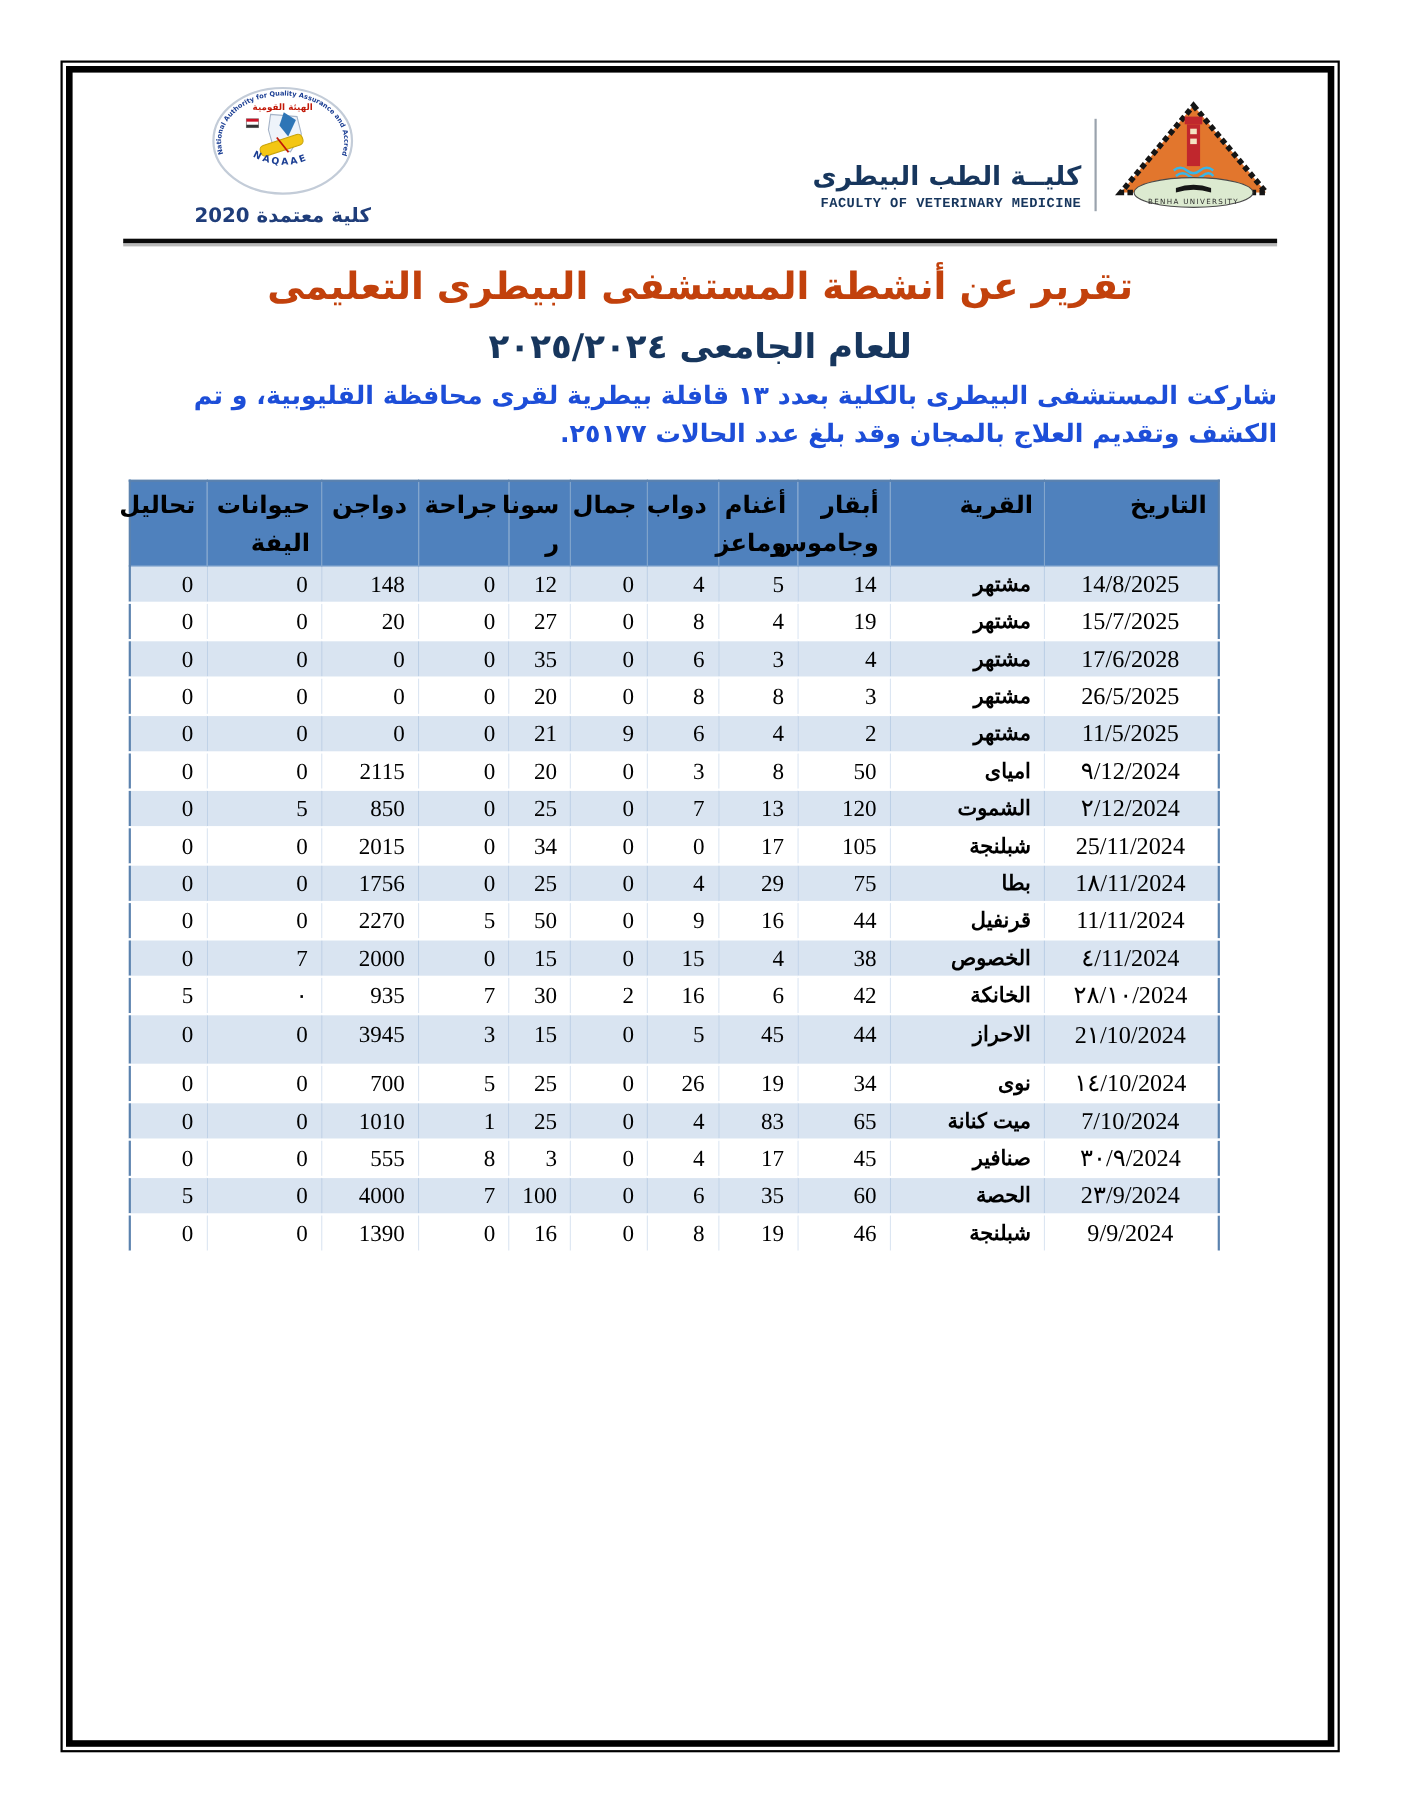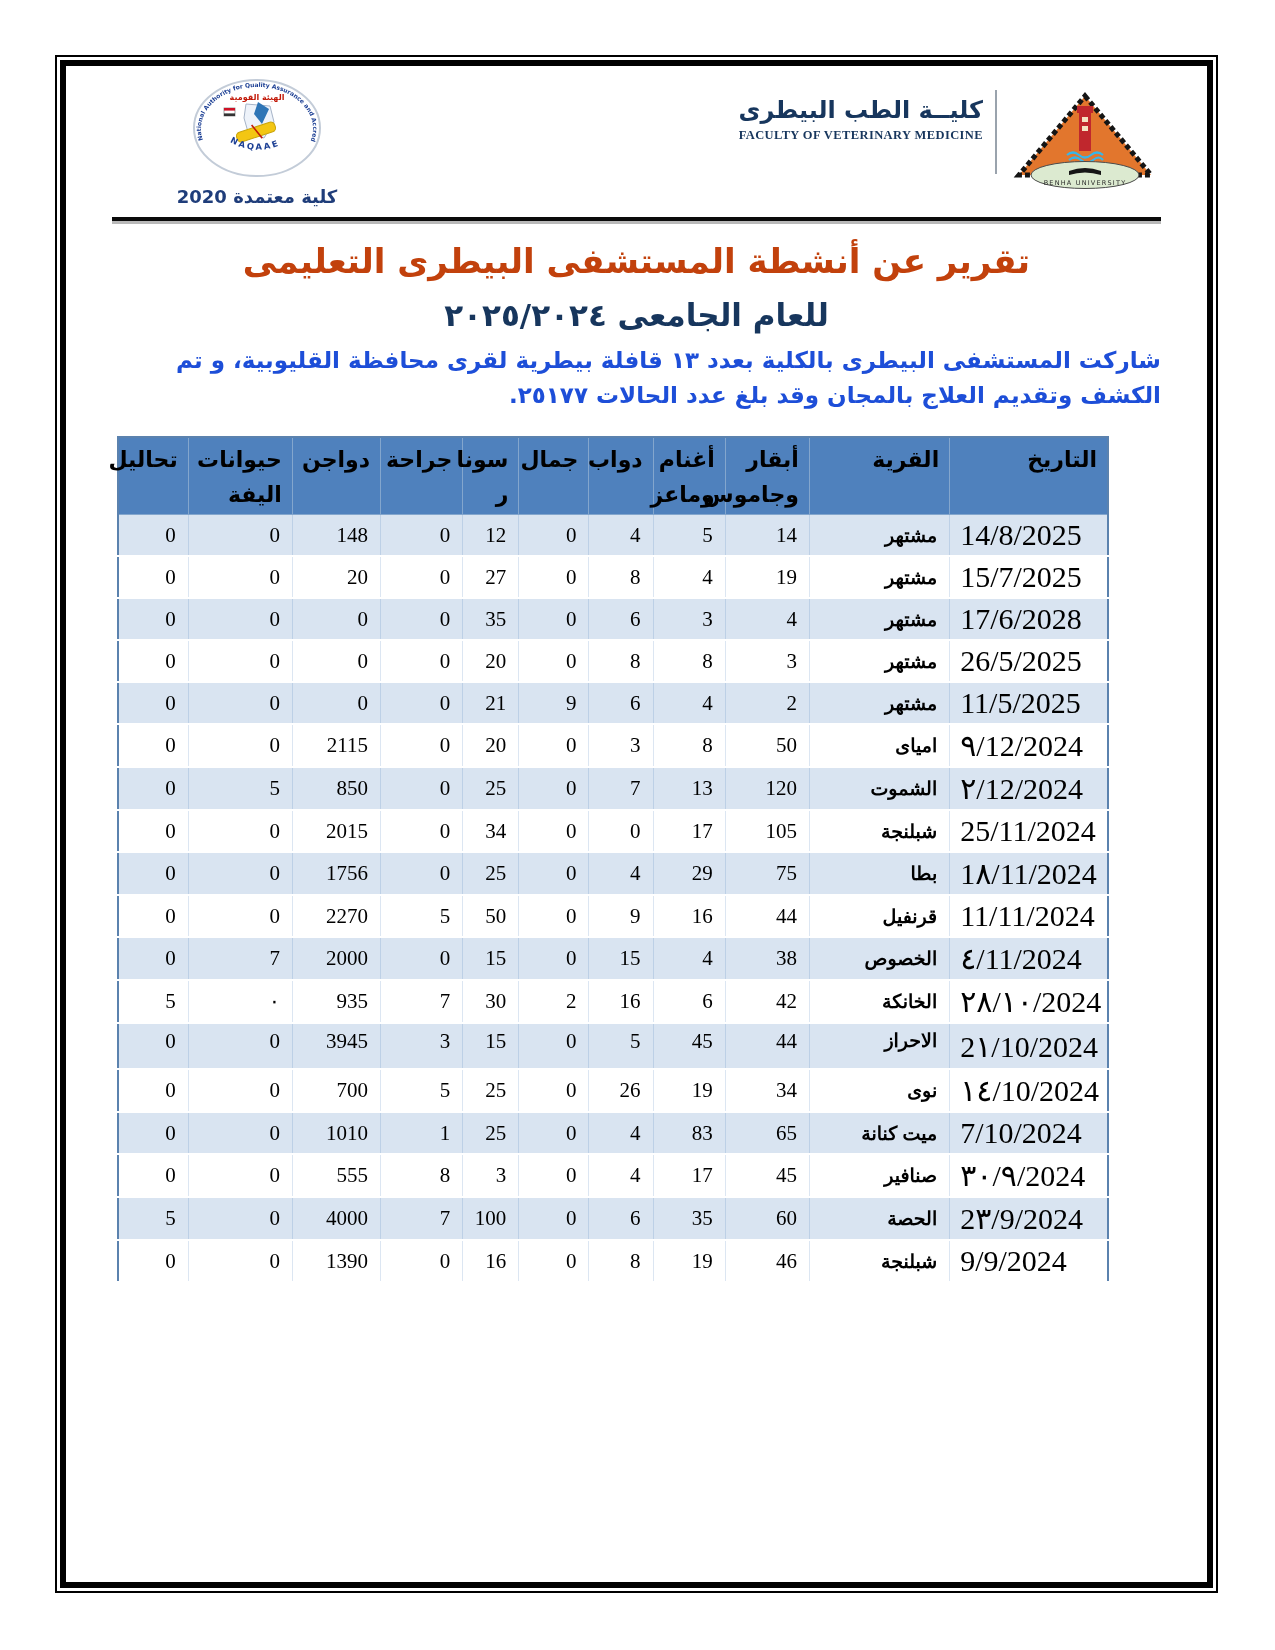--- a/index.html
+++ b/index.html
@@ -12,24 +12,24 @@
     border:2px solid #000;box-sizing:border-box;padding:3px;background:#fff;
   }
   .page-frame-inner{
     width:100%;height:100%;box-sizing:border-box;border:6px solid #000;
     padding:10px 46px 0 46px;overflow:hidden;
   }
   
   .top-header{display:flex;justify-content:space-between;align-items:flex-start;direction:ltr;}
   .naqaae-block{width:290px;text-align:center;padding-top:2px;}
   .naqaae-caption{font-size:18px;font-weight:bold;color:#1f3d7a;margin-top:2px;direction:rtl;}
-  .faculty-block{display:flex;align-items:flex-start;gap:12px;margin-top:14px;}
+  .faculty-block{display:flex;align-items:flex-end;gap:12px;margin-top:14px;}
   .faculty-names{text-align:right;margin-top:6px;}
   .faculty-ar{font-size:24px;font-weight:bold;color:#17365D;direction:rtl;white-space:nowrap;}
-  .faculty-en{font-family:Liberation Serif, serif;font-size:12.5px;font-weight:bold;color:#17365D;letter-spacing:.4px;margin-top:4px;white-space:nowrap;}
+  .faculty-en{font-family:Liberation Mono, monospace;font-size:12.5px;font-weight:bold;color:#17365D;letter-spacing:.4px;margin-top:4px;white-space:nowrap;}
   .logo-divider{width:2px;height:84px;background:#9aa3ad;}
   .sector-title{direction:rtl;text-align:right;font-size:27px;font-weight:bold;color:#17365D;margin-top:2px;}
   .header-rule{height:4px;background:#0a0a0a;box-shadow:0 3px 0 #b9b9b9;margin-top:10px;}
   
   .report-title-1{direction:rtl;text-align:center;font-size:34px;font-weight:bold;color:#c2410c;margin-top:20px;}
   .report-title-2{direction:rtl;text-align:center;font-size:31px;font-weight:bold;color:#17365D;margin-top:16px;}
   .intro-paragraph{
     direction:rtl;text-align:right;font-size:23px;font-weight:bold;color:#1d4ed8;
     line-height:1.5;margin-top:10px;
   }
@@ -48,21 +48,21 @@
     text-align:right;vertical-align:top;white-space:pre-line;line-height:1.6;
     height:70px;padding:4px 10px 2px 4px;border:1px solid #83a6cd;box-sizing:border-box;
   }
   tbody td{
     font-family:"Liberation Serif",serif;font-size:21px;color:#000;
     height:27px;padding:3px 12px 3px 4px;border-bottom:2px solid #fff;
     border-left:1px solid rgba(79,129,189,.20);vertical-align:middle;box-sizing:border-box;
   }
   tbody tr:nth-child(odd) td{background:#D9E4F1;}
   tbody tr:nth-child(13) td{height:46px;vertical-align:top;padding-top:5px;}
-  td.date-cell{direction:ltr;text-align:left;font-size:30px;padding-left:10px;}
+  td.date-cell{direction:ltr;text-align:center;font-size:22px;padding-left:10px;}
   td.village-cell{font-family:Liberation Sans, sans-serif;font-weight:bold;font-size:19px;text-align:right;}
   td.num-cell{direction:ltr;text-align:right;}
 </style>
 </head>
 <body>
 
 <div class="page-frame">
   <div class="page-frame-inner">
 
     <div class="top-header">

